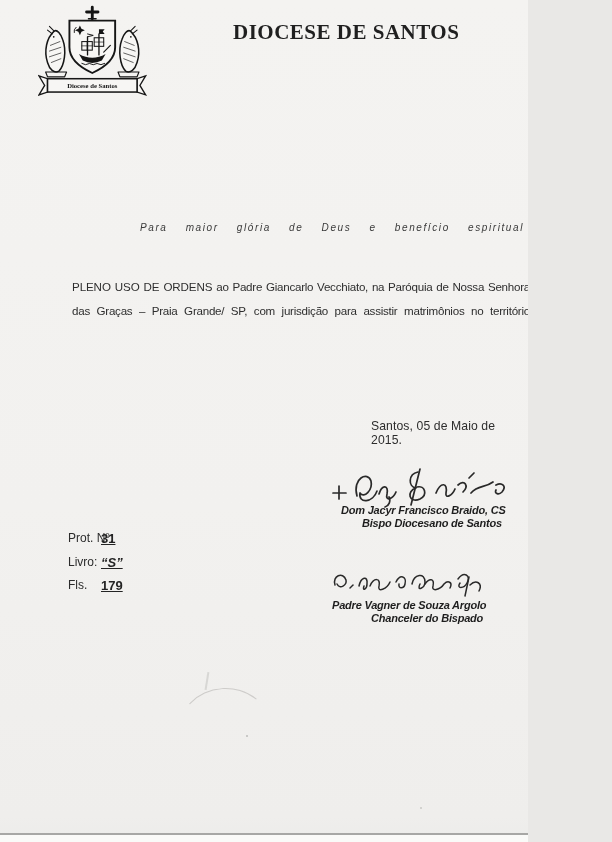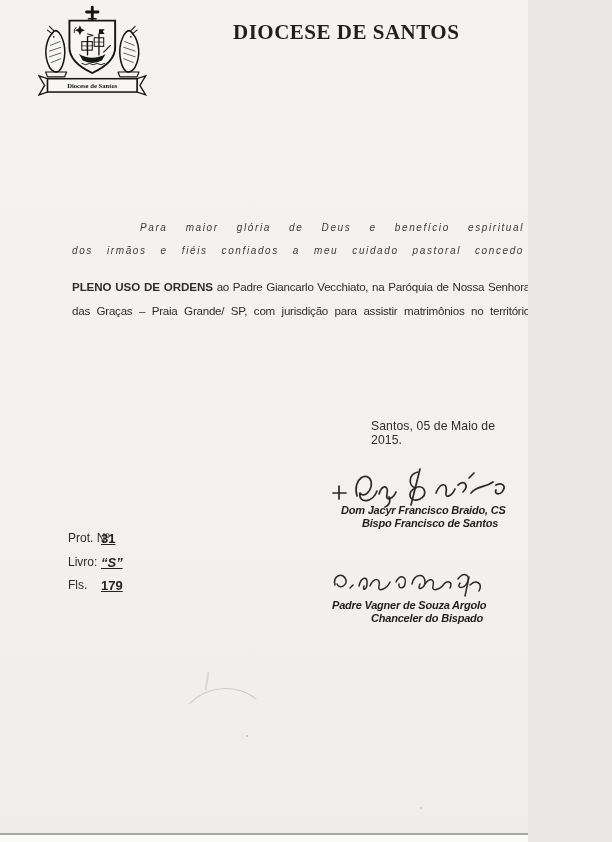--- a/index.html
+++ b/index.html
@@ -24,21 +24,21 @@
     text-align:justify;text-align-last:justify;white-space:nowrap;
   }
   .open-line.first{padding-left:68px;}
   
   .grant{position:absolute;left:72px;top:280px;width:458px;}
   .grant-line{
     width:458px;height:24px;font-size:11.6px;letter-spacing:-.25px;
     color:#2e2e2e;text-align:justify;text-align-last:justify;white-space:nowrap;
   }
   .grant-line.last{text-align-last:left;}
-  .grant-bold{font-weight:bold;letter-spacing:-.1px;margin-top:40px;}
+  .grant-bold{font-weight:normal;letter-spacing:-.1px;margin-top:40px;}
   
   .dateline{position:absolute;left:371px;top:419px;font-size:12.2px;letter-spacing:.1px;color:#2d2d2d;}
   
   .sig-svg{position:absolute;}
   .sig1{left:323px;top:466px;width:205px;height:46px;}
   .sig2{left:328px;top:566px;width:168px;height:34px;}
   .sig-name{position:absolute;font-weight:bold;font-style:italic;font-size:11px;letter-spacing:-.2px;color:#1e1e1e;white-space:nowrap;}
   .n1{left:341px;top:504px;}
   .t1{left:362px;top:517px;}
   .n2{left:332px;top:599px;}
@@ -119,21 +119,20 @@
       <path d="M113,74 L104,77 104,91 113,94 107,84 Z" fill="#f7f6f4" stroke="#161616" stroke-width="1.4"></path>
       <rect x="10" y="77" width="94" height="14" fill="#f7f6f4" stroke="#161616" stroke-width="1.6"></rect>
       <text x="57" y="87" text-anchor="middle" font-family="Liberation Serif, serif" font-weight="bold" font-size="7" fill="#161616">Diocese de Santos</text>
     </g>
   </svg>
 
   <div class="doc-title">DIOCESE DE SANTOS</div>
 
   <div class="opening">
     <div class="open-line first">Para maior glória de Deus e benefício espiritual</div>
-    <div class="open-line">dos irmãos e fiéis confiados a meu cuidado pastoral concedo</div>
   </div>
 
   <div class="grant">
     <div class="grant-line"><span class="grant-bold">PLENO USO DE ORDENS</span><span> ao Padre Giancarlo Vecchiato, na Paróquia de Nossa Senhora</span></div>
     <div class="grant-line">das Graças – Praia Grande/ SP, com jurisdição para assistir matrimônios no território</div>
   </div>
 
   <div class="dateline">Santos, 05 de Maio de 2015.</div>
 
   <svg class="sig-svg sig1" viewBox="0 0 205 46">
@@ -145,21 +144,21 @@
       <path d="M95,6 C85,8 85,21 93,22 C83,25 86,38 97,33 C105,29 102,19 94,21"></path>
       <path d="M97,3 L88,39"></path>
       <path d="M113,27 c5,-12 12,-10 10,0 c-1,6 6,3 9,-4"></path>
       <path d="M135,19 c7,-6 11,1 5,7"></path>
       <path d="M146,12 l5,-5"></path>
       <path d="M148,27 c7,-8 14,-5 22,-11"></path>
       <path d="M173,19 c6,-3 11,1 6,7 c-3,3 -8,2 -6,-2"></path>
     </g>
   </svg>
   <div class="sig-name n1">Dom Jacyr Francisco Braido, CS</div>
-  <div class="sig-name t1">Bispo Francisco de Santos</div>
+  <div class="sig-name t1">Bispo Diocesano de Santos</div>
 
   <svg class="sig-svg sig2" viewBox="0 0 168 34">
     <g class="ink" stroke-width="1.5" opacity=".9">
       <path d="M7,19 c-3,-9 8,-14 11,-5 c1,5 -6,10 -9,4"></path>
       <path d="M22,22 l3,-3"></path>
       <path d="M31,20 c2,-9 9,-11 8,-2 c0,5 -5,8 -3,2"></path>
       <path d="M42,20 c4,-9 11,-8 9,0 c-2,7 8,3 11,-4"></path>
       <path d="M68,16 c4,-8 11,-6 9,2 c-1,5 -7,5 -6,0"></path>
       <path d="M84,18 c2,-10 13,-12 13,-2 c0,6 -9,10 -5,2"></path>
       <path d="M97,18 c4,-6 10,-6 8,2 c-2,6 7,4 11,-2 c4,-4 9,-2 6,4"></path>

